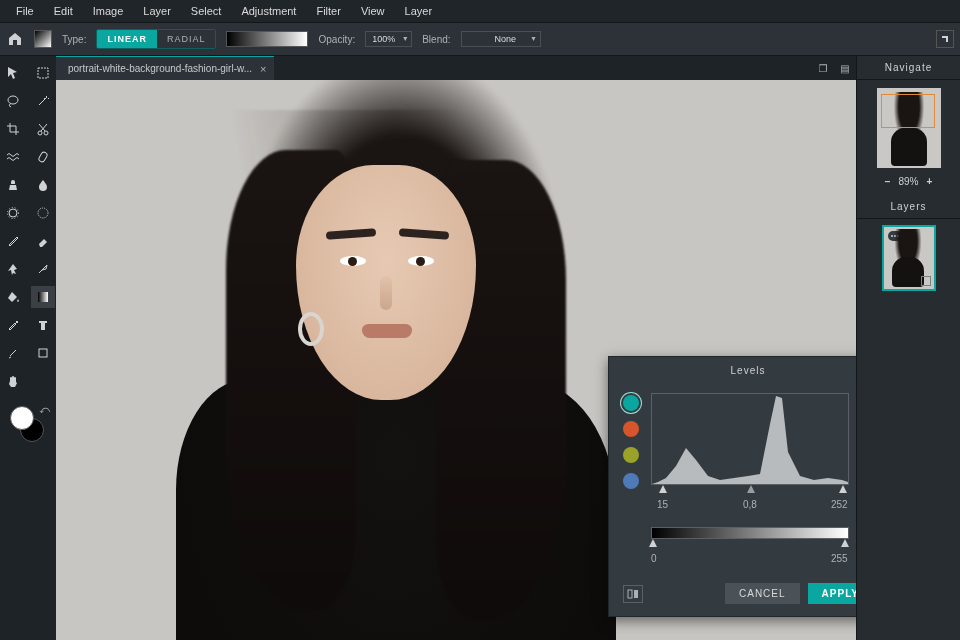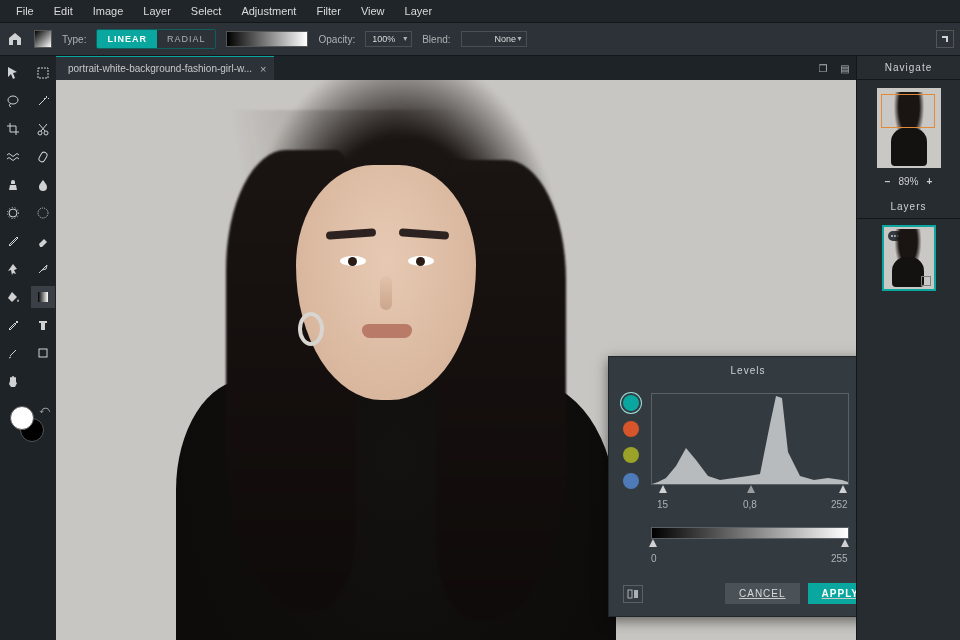--- a/index.html
+++ b/index.html
@@ -12,21 +12,21 @@
   .home-ico { width: 18px; height: 18px; display:flex; align-items:center; justify-content:center;}
   .grad-sw { width: 18px; height: 18px; border:1px solid #555; background: linear-gradient(135deg,#000,#fff);}
   .type-lbl { color:#aeb1b4;}
   .pill-group { display:flex; border:1px solid #0f5f5c; border-radius:2px; overflow:hidden;}
   .pill { padding:4px 10px; font-size:9px; letter-spacing:1px; background:#2c3238; color:#aeb1b4;}
   .pill.active { background:#0aa7a1; color:#fff; font-weight:bold;}
   .grad-prev { width: 82px; height:16px; border:1px solid #555; background: linear-gradient(to right,#000,#fff);}
   .olabel { color:#aeb1b4;}
   .drop { border:1px solid #4a4f55; padding:2px 16px 2px 6px; font-size:9px; position:relative; color:#d9dadb;}
   .drop::after { content:"▾"; position:absolute; right:4px; top:2px; font-size:8px; color:#aeb1b4;}
-  .drop.wide { width: 66px; padding-left: 33px; }
+  .drop.wide { width: 80px; padding-left: 33px; }
   .optbar .spacer { flex:1;}
   .opt-right { width:18px; height:18px; border:1px solid #555; display:flex; align-items:center; justify-content:center; font-size:10px;}
   
   .work { display:flex; height: calc(640px - 56px);}
   .tools { width:56px; background:#1e2328; display:flex; flex-direction:column; align-items:center; padding-top:6px;}
   .toolgrid { display:grid; grid-template-columns: 24px 24px; gap:6px 6px;}
   .tool { width:24px; height:22px; display:flex; align-items:center; justify-content:center; color:#c7c9cb;}
   .tool.sel { background:#3a4046;}
   .colorpair { margin-top:14px; position:relative; width:40px; height:40px;}
   .fg-circ { width:24px; height:24px; border-radius:50%; background:#fff; position:absolute; top:0; left:2px; border:1px solid #555;}
@@ -82,21 +82,21 @@
   .chdot.or { background:#d7552a;} .chdot.ol { background:#9aa227;} .chdot.bl { background:#4e7bb8;}
   .histo { flex:1;}
   .hist-box { width:198px; height:92px; border:1px solid #5a6066; position:relative; background:#333a40;}
   .hist-svg { position:absolute; bottom:0; left:0;}
   .tri-row { position:relative; height:14px; width:198px;}
   .tri { position:absolute; top:0; width:0;height:0; border-left:4px solid transparent; border-right:4px solid transparent; border-bottom:8px solid #cfd1d3;}
   .tri.mid { border-bottom-color:#9a9d9f;}
   .num-row { position:relative; height:14px; width:198px; color:#aeb1b4;}
   .num-row span { position:absolute; top:0;}
   .out-grad { width:198px; height:12px; margin-top:14px; background:linear-gradient(to right,#000,#fff); border:1px solid #5a6066;}
-  .dlg-foot { display:flex; align-items:center; gap:8px; margin-top:16px;text-decoration:underline;}
+  .dlg-foot { display:flex; align-items:center; gap:8px; margin-top:16px;}
   .foot-ico { width:20px; height:18px; border:1px solid #5a6066; display:flex; align-items:center; justify-content:center;}
   .dlg-foot .spacer{flex:1;}
   .btn { padding:5px 14px; font-size:10px; letter-spacing:1px;}
   .btn.cancel { background:#4a5157; color:#d9dadb;}
   .btn.apply { background:#0aa7a1; color:#fff; font-weight:bold;}
   
   .rpanel { width:104px; background:#272c31; display:flex; flex-direction:column; font-size:10px; border-left:1px solid #14171a;}
   .rhdr { height:24px; display:flex; align-items:center; justify-content:center; border-bottom:1px solid #14171a; letter-spacing:1px; color:#cfd1d3;}
   .nav-th { margin:8px auto 4px auto; width:64px; height:80px; background:#cac8c4; position:relative;}
   .nav-th .sel { position:absolute; top:6px; left:4px; width:54px; height:34px; border:1px solid #e08a3a;}

